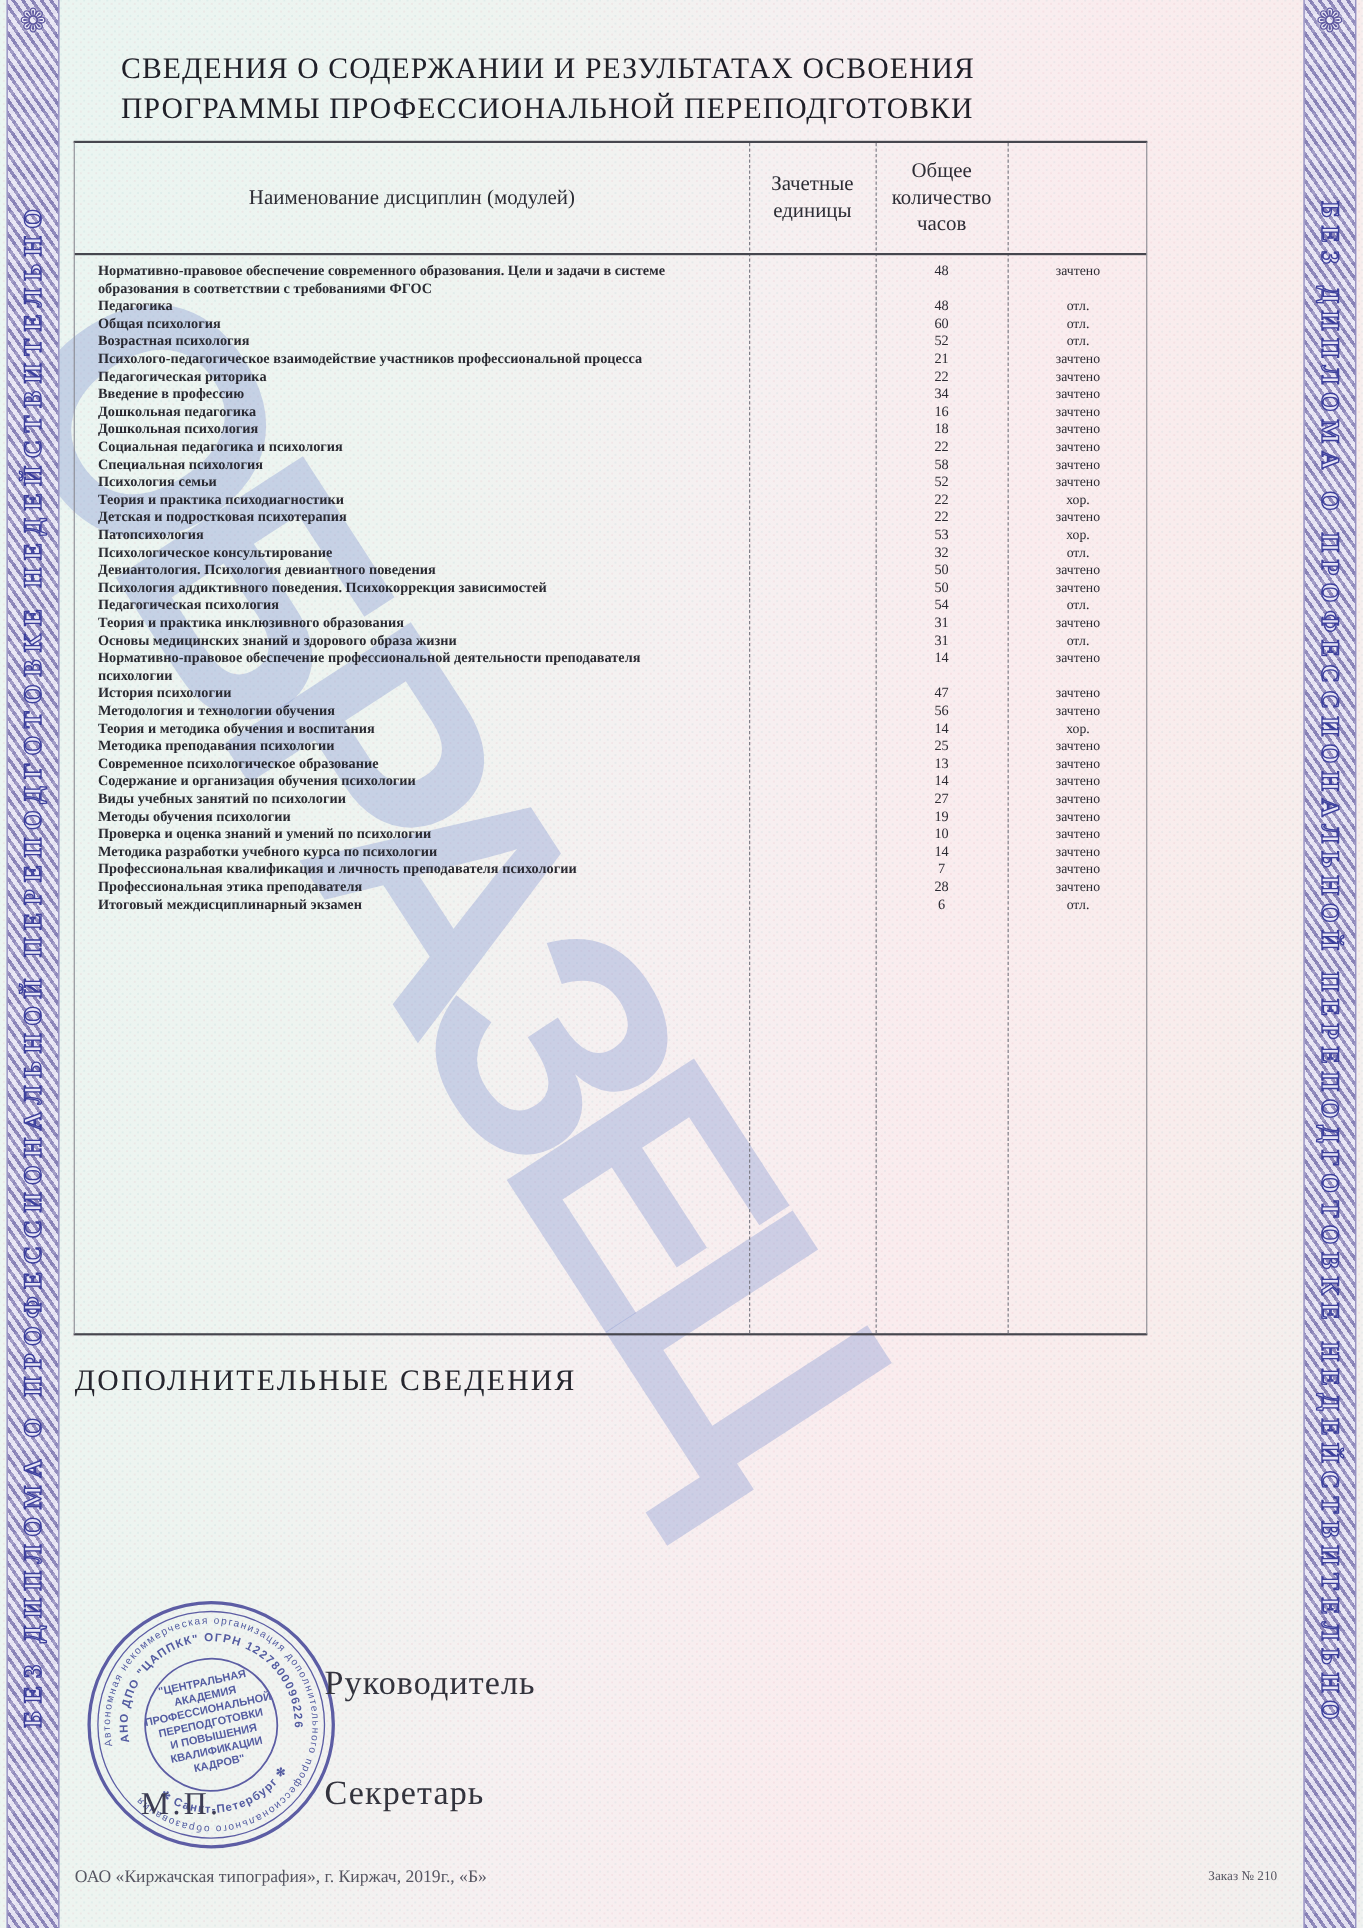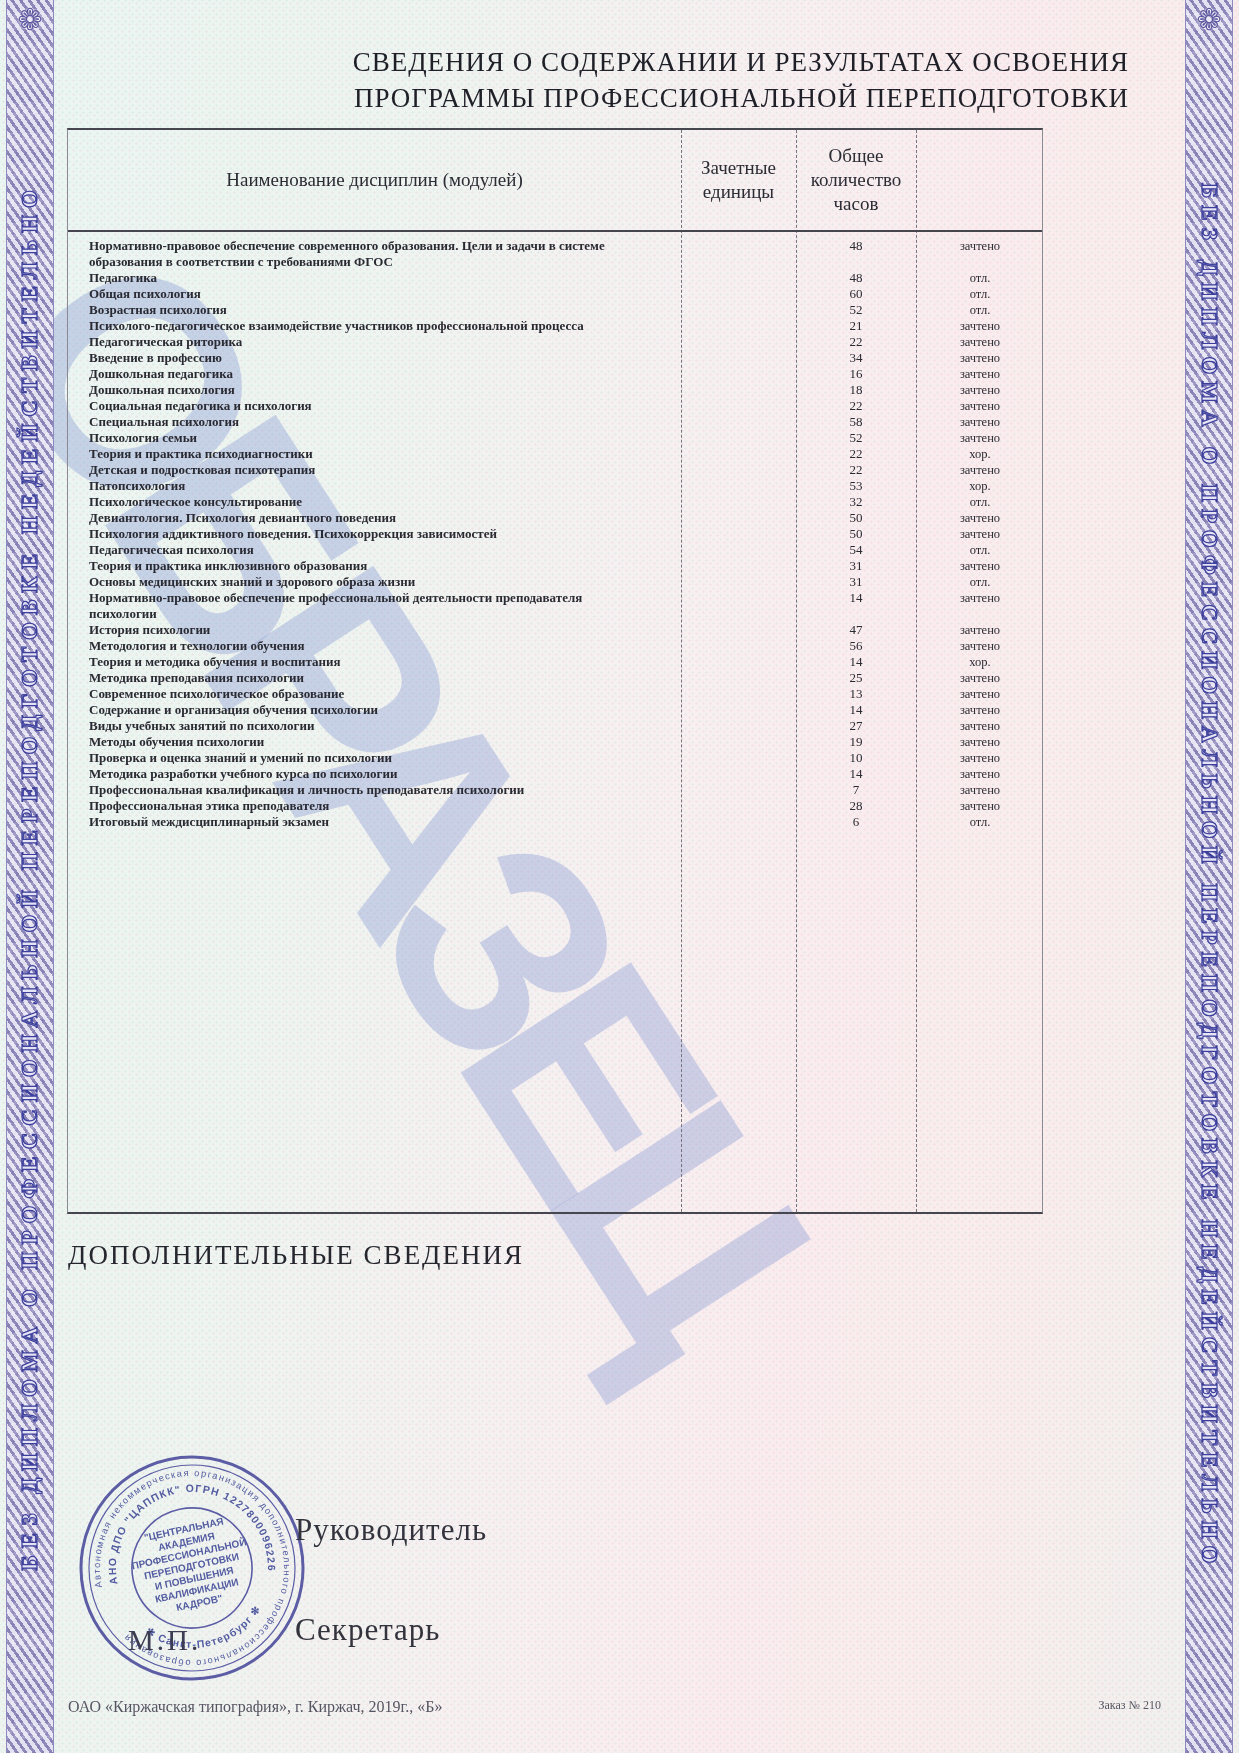--- a/index.html
+++ b/index.html
@@ -34,21 +34,21 @@
 
   
   .watermark { position:absolute; left:215px; top:195px; z-index:1;
     transform:rotate(57deg); transform-origin:left top;
     font-family:"Liberation Sans",sans-serif; font-weight:bold;
     font-size:295px; letter-spacing:-32px; white-space:nowrap;
     color:rgba(140,158,213,0.40); }
 
   
   .title { position:absolute; top:44px; left:110px; right:110px; z-index:2;
-    text-align:right; color:#1f1f28; font-size:27px; line-height:36px; letter-spacing:1px; }
+    text-align:left; color:#1f1f28; font-size:27px; line-height:36px; letter-spacing:1px; }
 
   
   .table { position:absolute; left:67px; top:128px; width:976px; height:1086px; z-index:2;
     border-top:2px solid #46464e; border-bottom:2px solid #46464e;
     border-left:1px solid #8a8a92; border-right:1px solid #8a8a92; }
   .vline { position:absolute; top:0; bottom:0; width:0; border-left:1px dashed #74747e; }
   .vline1 { left:613px; } .vline2 { left:728px; } .vline3 { left:848px; }
   .hline-header { position:absolute; top:100px; left:0; right:0; border-top:2px solid #46464e; }
 
   .thead { position:absolute; top:0; left:0; right:0; height:100px;

